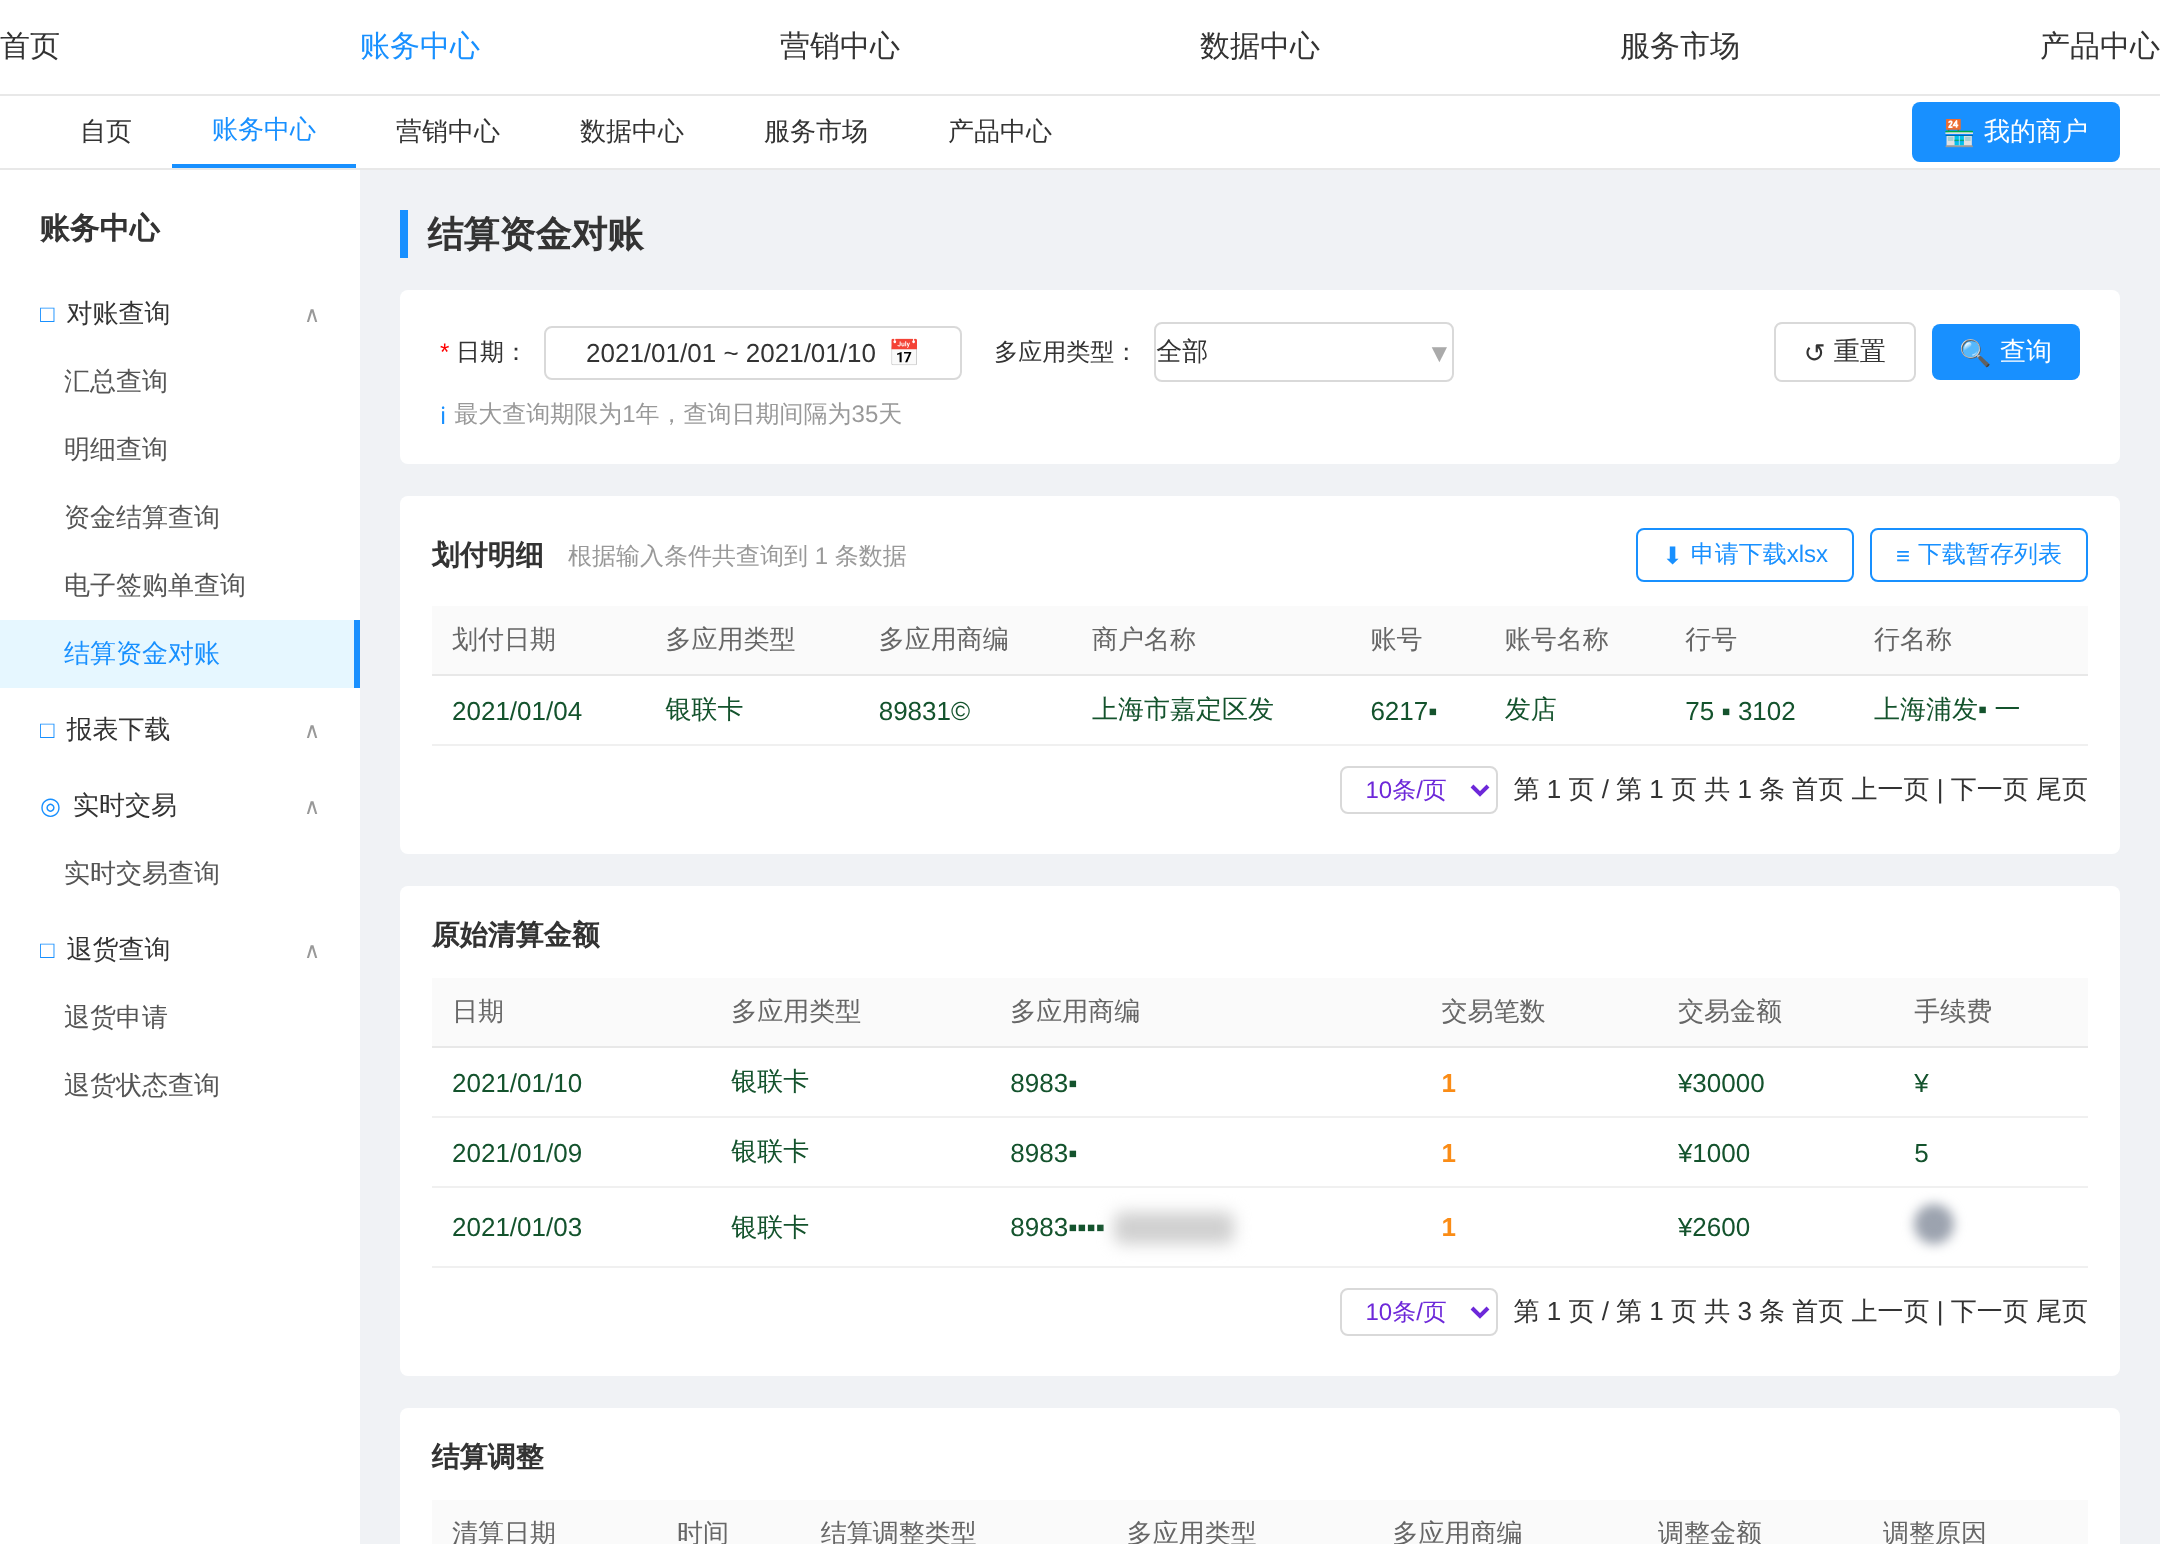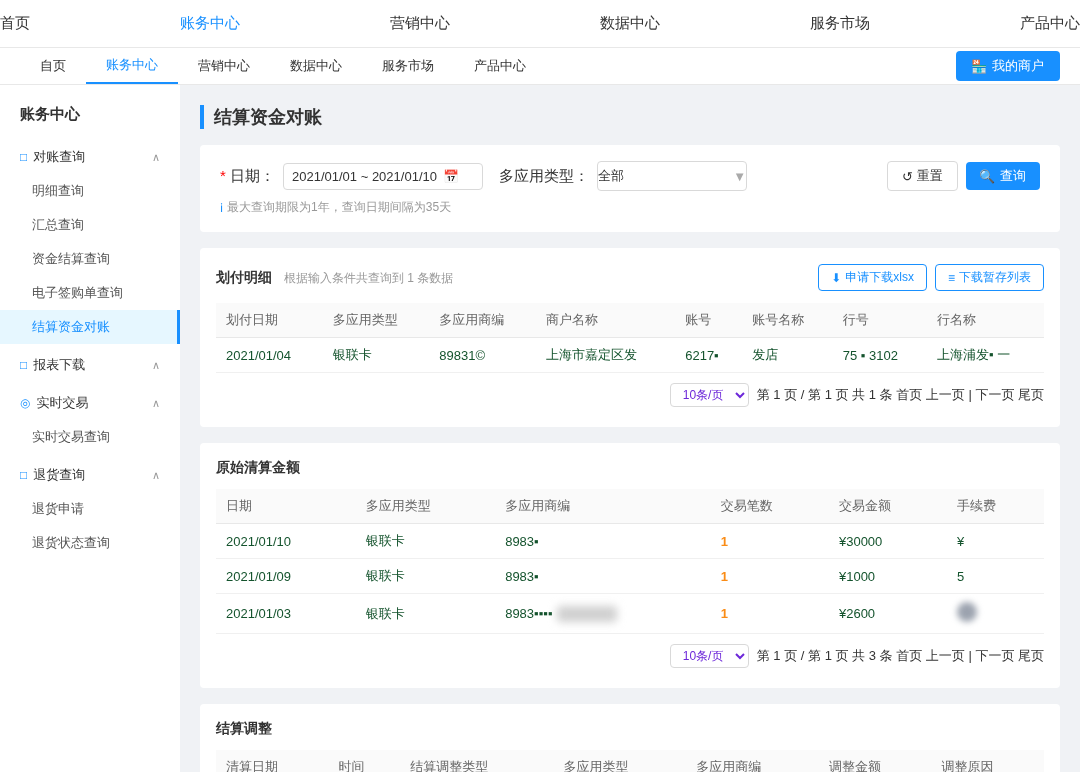--- a/index.html
+++ b/index.html
@@ -30,22 +30,22 @@
     .sidebar-menu-item.active { background: #e6f7ff; color: #1890ff; border-right: 3px solid #1890ff; }
 
     
     .content { flex: 1; padding: 20px; }
     .page-title { font-size: 18px; font-weight: bold; color: #333; margin-bottom: 16px; padding-left: 10px; border-left: 4px solid #1890ff; }
 
     
     .filter-card { background: #fff; padding: 16px 20px; border-radius: 4px; margin-bottom: 16px; }
     .filter-row { display: flex; align-items: center; gap: 16px; flex-wrap: wrap; }
     .filter-item { display: flex; align-items: center; gap: 8px; }
-    .filter-label { color: #333; font-size: 15px; }
-    .date-input { border: 1px solid #d9d9d9; border-radius: 4px; padding: 5px 8px; font-size: 13px; color: #333; background: #fff; display: flex; align-items: center; gap: 6px; min-width: 200px; cursor: pointer; }
+    .filter-label { color: #333; font-size: 12px; }
+    .date-input { border: 1px solid #d9d9d9; border-radius: 4px; padding: 5px 20px; font-size: 13px; color: #333; background: #fff; display: flex; align-items: center; gap: 6px; min-width: 200px; cursor: pointer; }
     .date-input .cal-icon { color: #aaa; }
     .select-input { border: 1px solid #d9d9d9; border-radius: 4px; padding: 5px 0; font-size: 13px; color: #333; background: #fff; display: flex; align-items: center; gap: 6px; min-width: 150px; cursor: pointer; }
     .select-input .arrow { margin-left: auto; color: #aaa; }
     .filter-actions { margin-left: auto; display: flex; align-items: center; gap: 8px; }
     .btn-reset { border: 1px solid #d9d9d9; background: #fff; padding: 5px 14px; border-radius: 4px; cursor: pointer; color: #333; font-size: 13px; display: flex; align-items: center; gap: 4px; }
     .btn-query { background: #1890ff; color: #fff; padding: 5px 14px; border-radius: 4px; cursor: pointer; font-size: 13px; border: none; display: flex; align-items: center; gap: 4px; }
     .filter-hint { font-size: 12px; color: #999; margin-top: 8px; display: flex; align-items: center; gap: 4px; }
 
     
     .section-card { background: #fff; border-radius: 4px; margin-bottom: 16px; padding: 16px; }
@@ -106,22 +106,22 @@
 
   <div class="sidebar">
     <div class="sidebar-title">账务中心</div>
 
     <div class="sidebar-group">
       <div class="sidebar-group-header">
         <span class="icon">□</span>
         <span>对账查询</span>
         <span class="chevron">∧</span>
       </div>
+      <div class="sidebar-menu-item">汇总查询</div>
       <div class="sidebar-menu-item">明细查询</div>
-      <div class="sidebar-menu-item">汇总查询</div>
       <div class="sidebar-menu-item">资金结算查询</div>
       <div class="sidebar-menu-item">电子签购单查询</div>
       <div class="sidebar-menu-item active">结算资金对账</div>
     </div>
 
     <div class="sidebar-group">
       <div class="sidebar-group-header">
         <span class="icon">□</span>
         <span>报表下载</span>
         <span class="chevron">∧</span>

